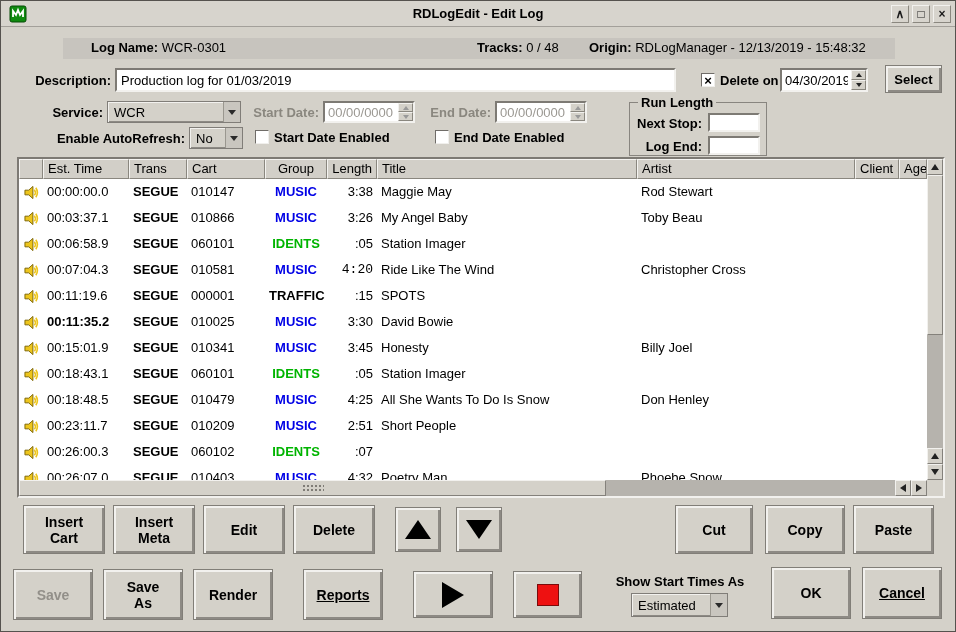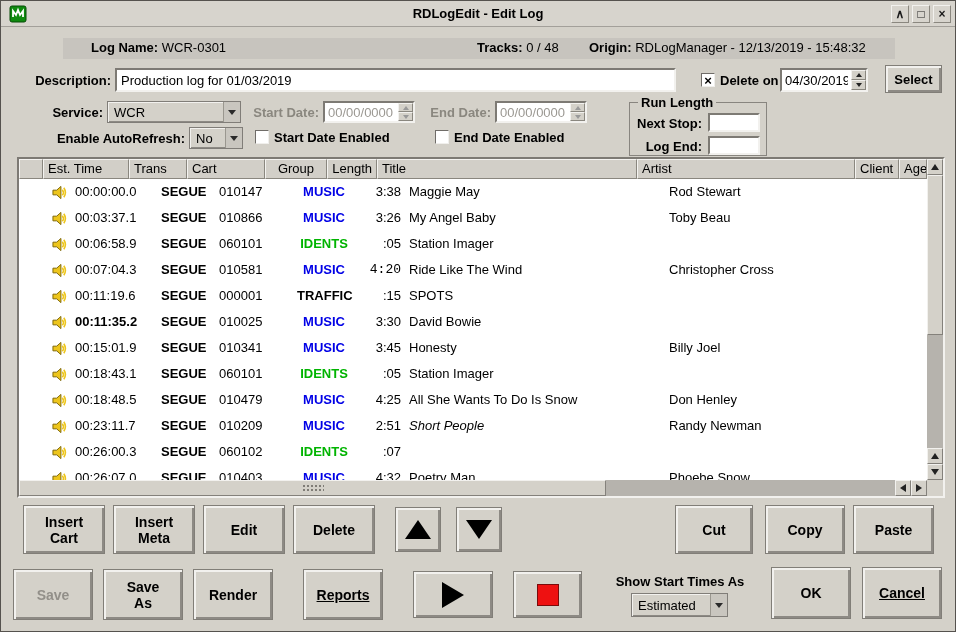--- a/index.html
+++ b/index.html
@@ -110,21 +110,21 @@
     background:#fff;
   }
   .thead { position:absolute; left:0; top:0; width:908px; height:20px; display:flex; }
   .th {
     flex:0 0 auto; background:#d2cfc8;
     border:1px solid; border-color:#f4f3f0 #8a877f #8a877f #f4f3f0;
     padding:0 4px; font-size:13px; line-height:17px;
     white-space:nowrap; overflow:hidden; cursor:pointer;
   }
   .tbody { position:absolute; left:0; top:20px; width:908px; height:301px; overflow:hidden; background:#fff; }
-  .trow { display:flex; height:26px; cursor:default;padding-left:28px; }
+  .trow { display:flex; height:26px; cursor:default; }
   .td { flex:0 0 auto; font-size:13px; line-height:26px; padding:0 4px; white-space:nowrap; overflow:hidden; }
   .c-icon { display:flex; align-items:center; justify-content:center; padding:0; }
   .c-trans { font-weight:bold; }
   .c-group { font-weight:bold; text-align:center; }
   .a-c { text-align:center; } .a-r { text-align:right; } .a-l { text-align:left; }
 
   .vscroll { position:absolute; right:0; top:0; width:16px; height:321px; background:#b6b3ad; }
   .hscroll { position:absolute; left:0; top:321px; width:908px; height:16px; background:#b6b3ad; }
   .corner { position:absolute; left:908px; top:321px; width:16px; height:16px; background:#d4d1c9; }
   .sb-btn {
@@ -439,22 +439,21 @@
               <polygon points="1,5.5 5,5.5 9.5,1.5 9.5,14.5 5,10.5 1,10.5" fill="#edc51c" stroke="#7a6200" stroke-width="1"></polygon>
               <path d="M11,5 Q13.4,8 11,11" fill="none" stroke="#edc51c" stroke-width="1.7"></path>
               <path d="M12.6,3 Q16,8 12.6,13" fill="none" stroke="#edc51c" stroke-width="1.7"></path>
             </svg>
           </div>
           <div class="td " style="width:86px;">00:23:11.7</div>
           <div class="td c-trans" style="width:58px;">SEGUE</div>
           <div class="td " style="width:78px;">010209</div>
           <div class="td c-group" style="width:62px;color:#0000e6">MUSIC</div>
           <div class="td a-r" style="width:50px;">2:51</div>
-          <div class="td " style="width:260px;font-style:italic;">Short People</div>
-          <div class="td " style="width:218px;">Randy Newman</div>
+          <div class="td " style="width:260px;">Short People</div>
           <div class="td " style="width:44px;"></div>
           <div class="td " style="width:28px;"></div>
         </div>
         <div class="trow">
           <div class="td c-icon" style="width:24px;">
             <svg width="15" height="15" viewBox="0 0 16 16">
               <polygon points="1,5.5 5,5.5 9.5,1.5 9.5,14.5 5,10.5 1,10.5" fill="#edc51c" stroke="#7a6200" stroke-width="1"></polygon>
               <path d="M11,5 Q13.4,8 11,11" fill="none" stroke="#edc51c" stroke-width="1.7"></path>
               <path d="M12.6,3 Q16,8 12.6,13" fill="none" stroke="#edc51c" stroke-width="1.7"></path>
             </svg>

